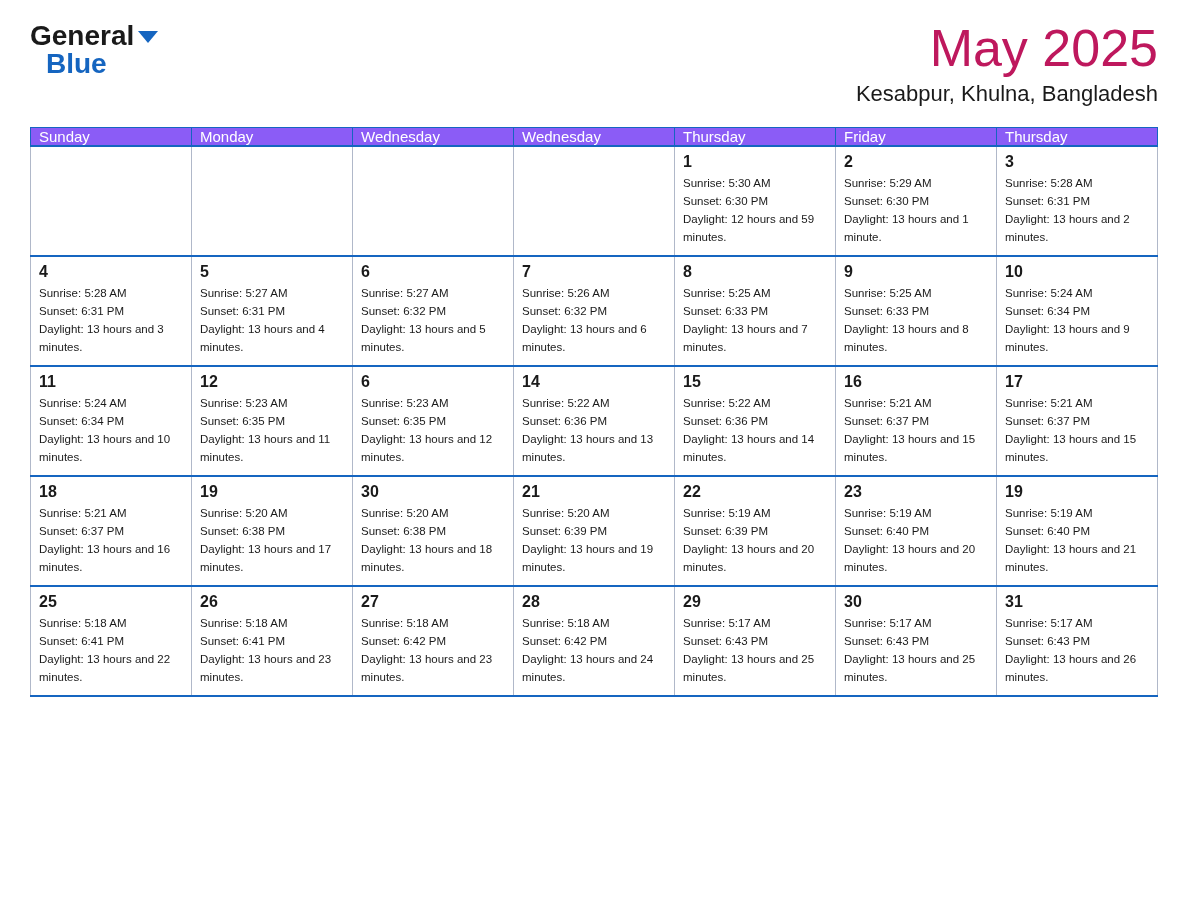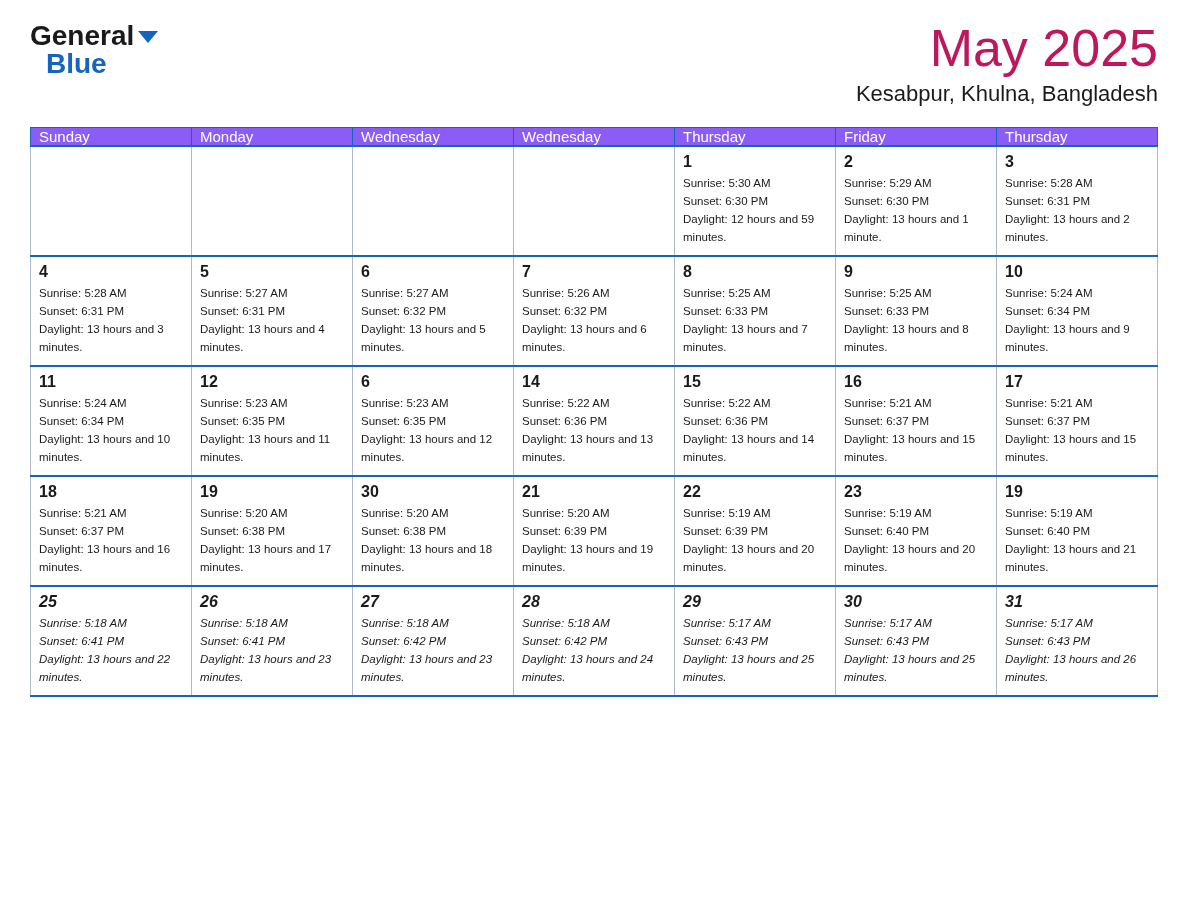--- a/index.html
+++ b/index.html
@@ -66,21 +66,20 @@
     .day-info {
       font-size: 11.5px;
       color: #1a1a1a;
       line-height: 1.55;
     }
     .empty-cell {
       background: #fff;
     }
     tbody tr:last-child td {
       border-bottom: 2px solid #1565c0;
-      font-style: italic;
     }
     tbody tr td {
       border-top: 2px solid #1565c0;
     }
     .logo-row1 {
       display: flex;
       align-items: center;
     }
     .logo-g { font-size: 28px; font-weight: bold; color: #1a1a1a; }
     .logo-arrow {

